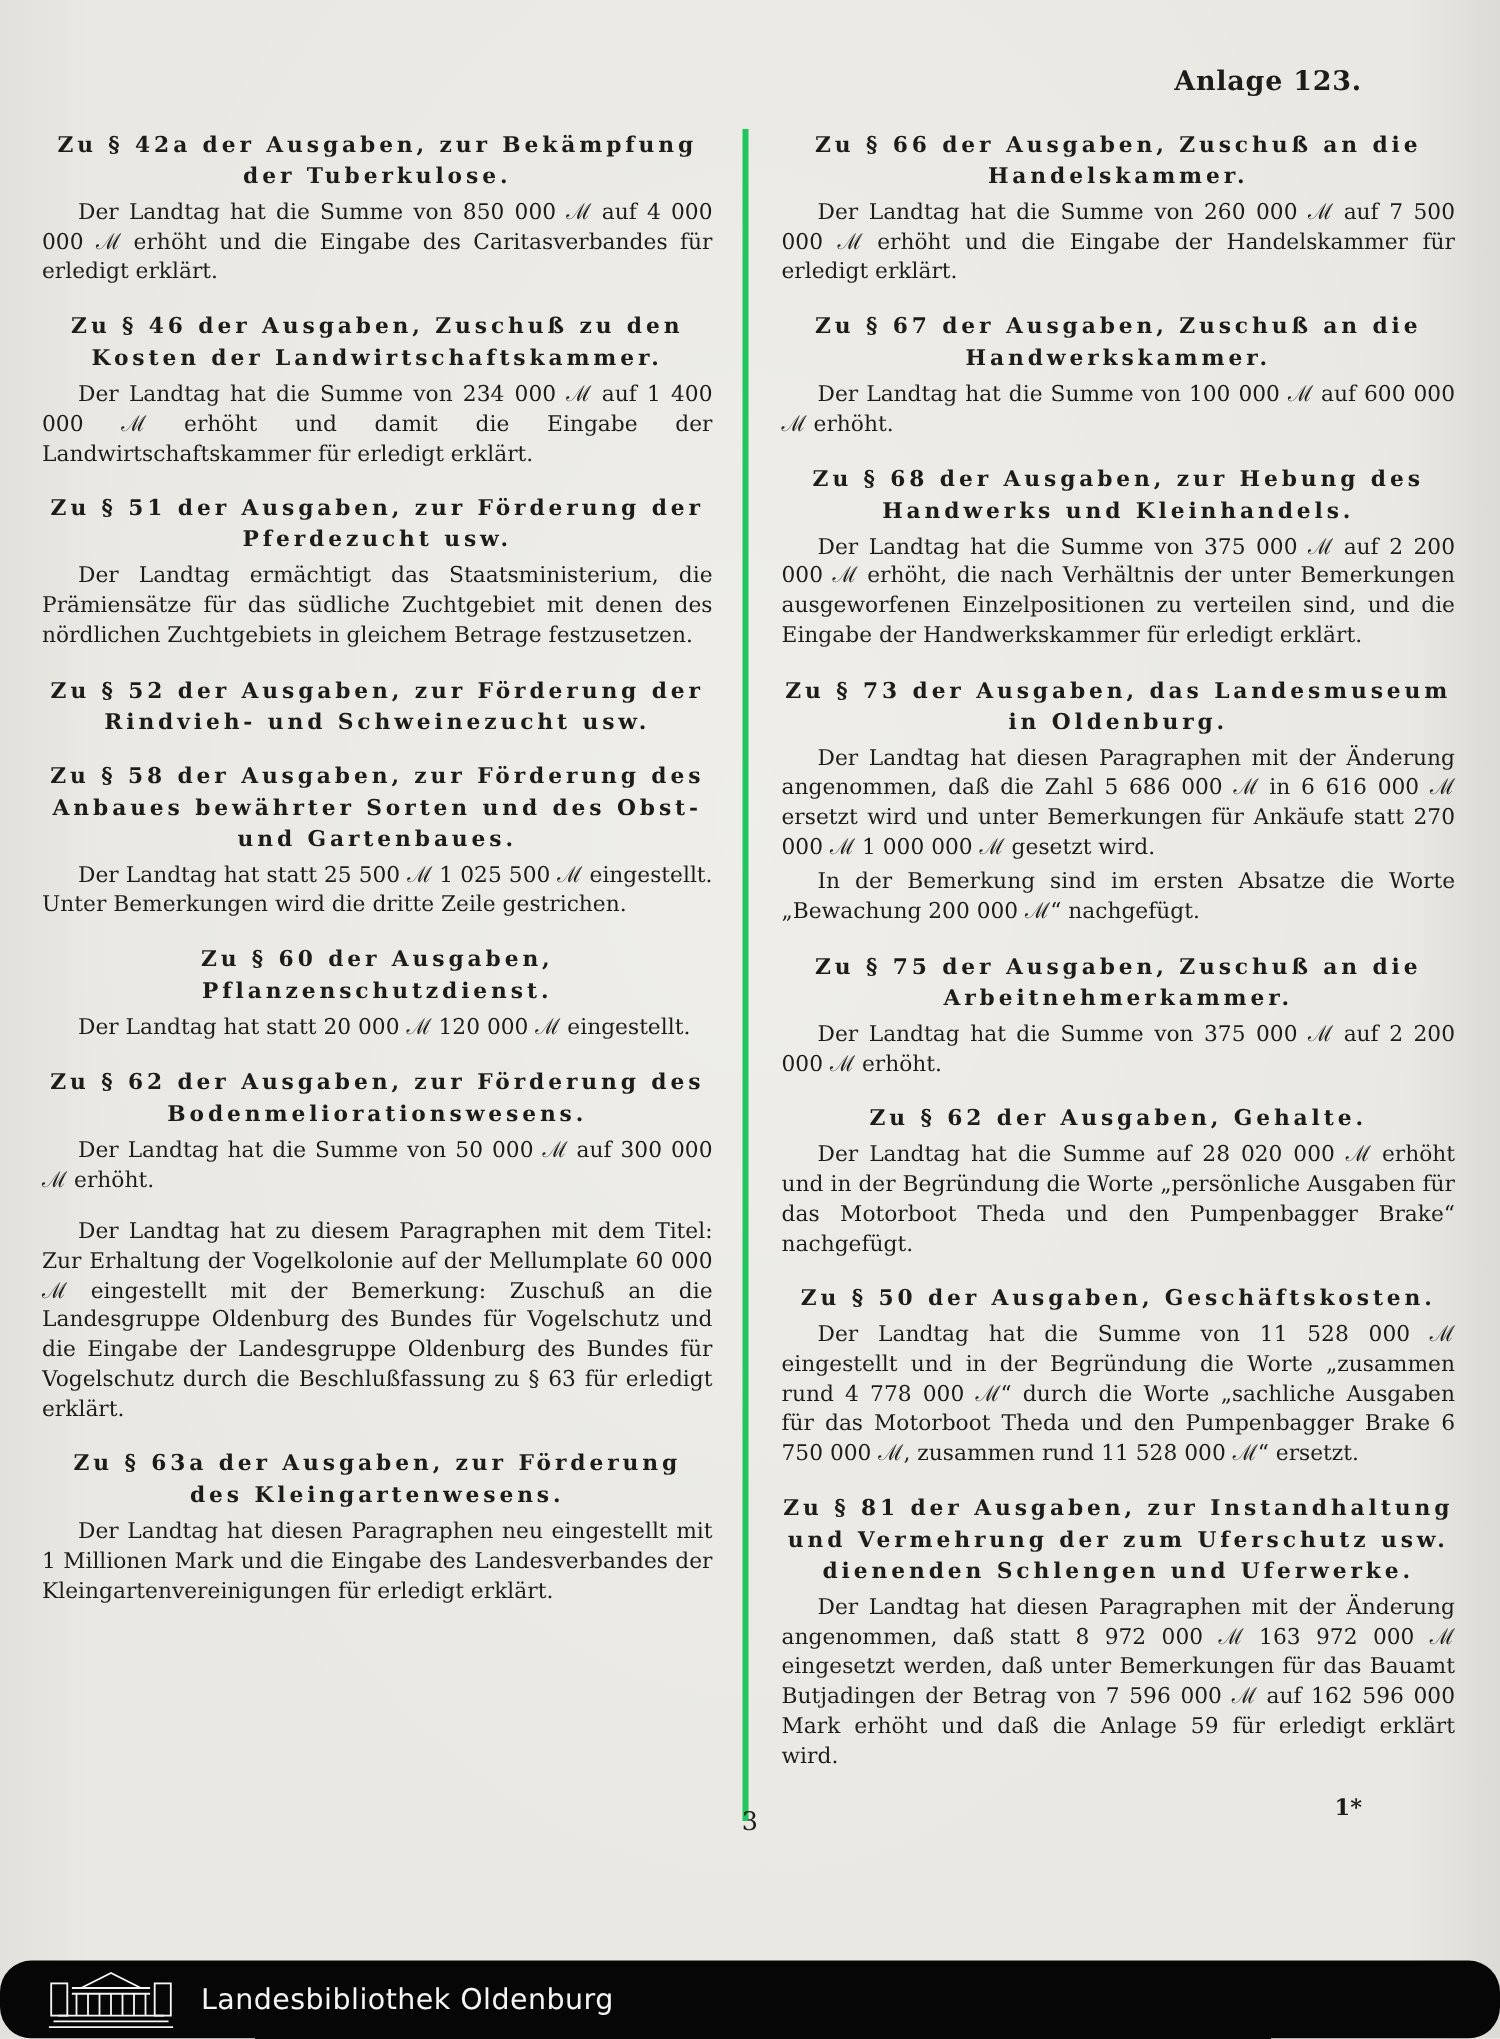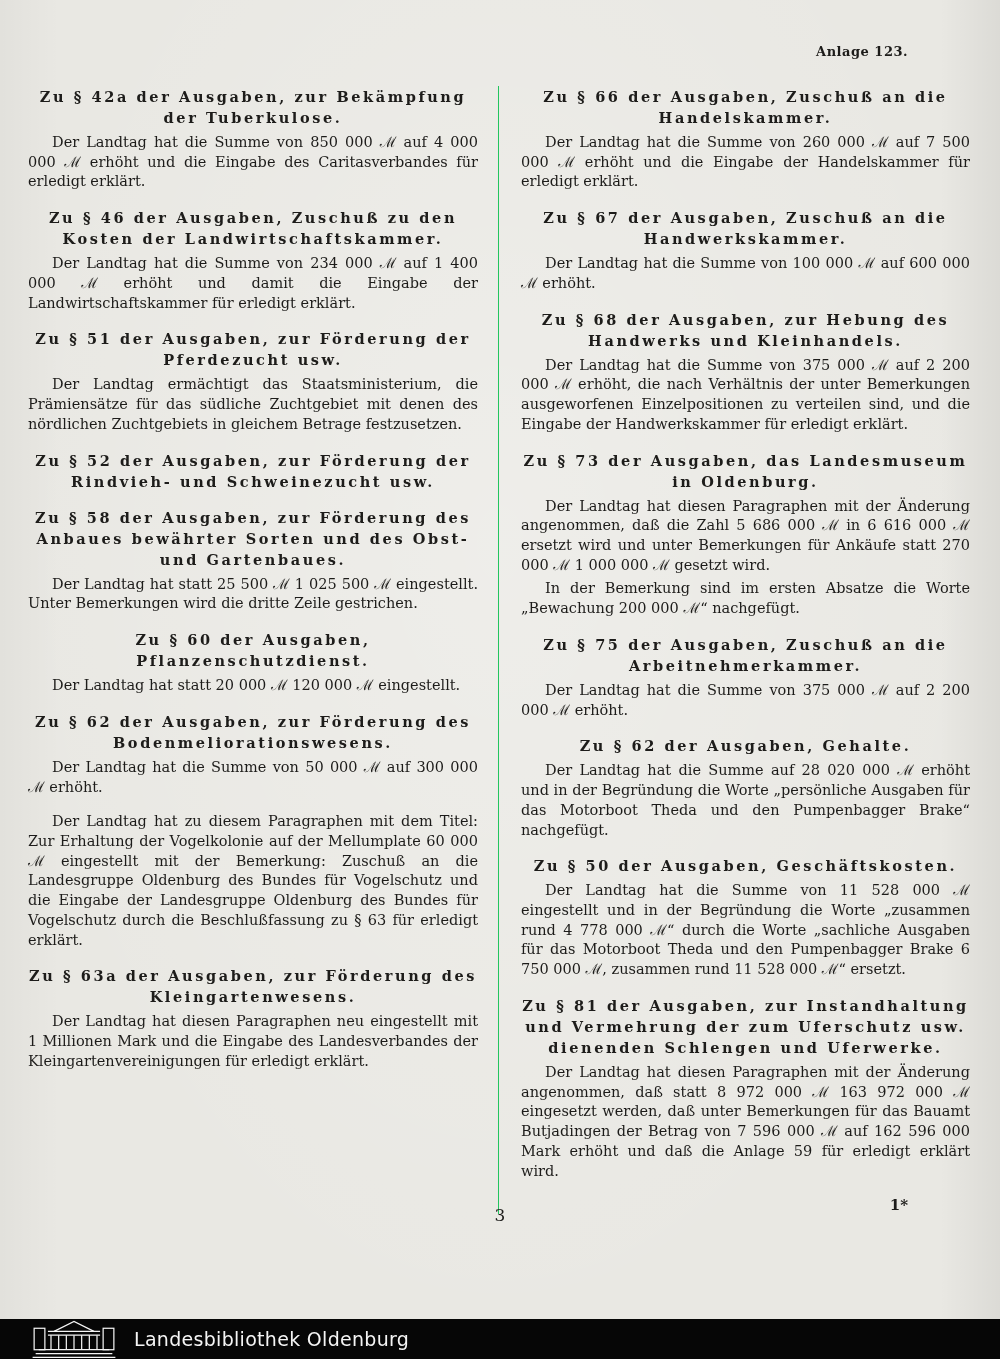--- a/index.html
+++ b/index.html
@@ -13,28 +13,28 @@
   }
   .paper {
     position:absolute; inset:0;
     background:
       radial-gradient(ellipse at 50% 40%, rgba(255,255,255,0.25), rgba(0,0,0,0) 70%),
       linear-gradient(90deg, rgba(0,0,0,0.03), rgba(0,0,0,0) 6%, rgba(0,0,0,0) 94%, rgba(0,0,0,0.06)),
       #e9e8e3;
   }
   .annotation {
     position:absolute; top:44px; right:92px;
-    font-size:13px; font-weight:bold; letter-spacing:0.5px;
+    font-size:18px; font-weight:bold; letter-spacing:0.5px;
   }
   .columns {
     position:absolute; top:86px; left:28px; right:30px;
     display:flex; align-items:stretch;
   }
   .col { width:50%; }
-  .col-left  { padding-right:20px; border-right:1px solid #22c55e; }
+  .col-left  { padding-right:20px; border-right:4px solid #22c55e; }
   .col-right { padding-left:22px; }
   .entry { margin-bottom:15px; }
   .entry-heading {
     text-align:center;
     font-size:14.5px; font-weight:600;
     letter-spacing:2.6px;
     line-height:1.45;
     margin-bottom:5px;
   }
   .entry-para {
@@ -48,23 +48,23 @@
     text-align:right;
     padding-right:62px;
     font-size:15px; font-weight:bold;
     margin-top:2px;
   }
   .page-number {
     position:absolute; top:1205px; left:0; right:0;
     text-align:center; font-size:17px;
   }
   .footer-bar {
-    position:absolute; left:0; right:0; bottom:0; height:40px;
+    position:absolute; left:0; right:0; bottom:0; height:52px;
     background:#060606;
-    display:flex; align-items:center;
+    display:flex; align-items:center;border-radius:21px;
   }
   .footer-logo { margin-left:28px; width:92px; height:46px; flex:0 0 auto; }
   .footer-logo svg { width:100%; height:100%; }
   .footer-name {
     color:#f5f5f5;
     font-family:"DejaVu Sans","Liberation Sans",sans-serif;
     font-size:19px;
     margin-left:14px;
     letter-spacing:0.3px;
   }

